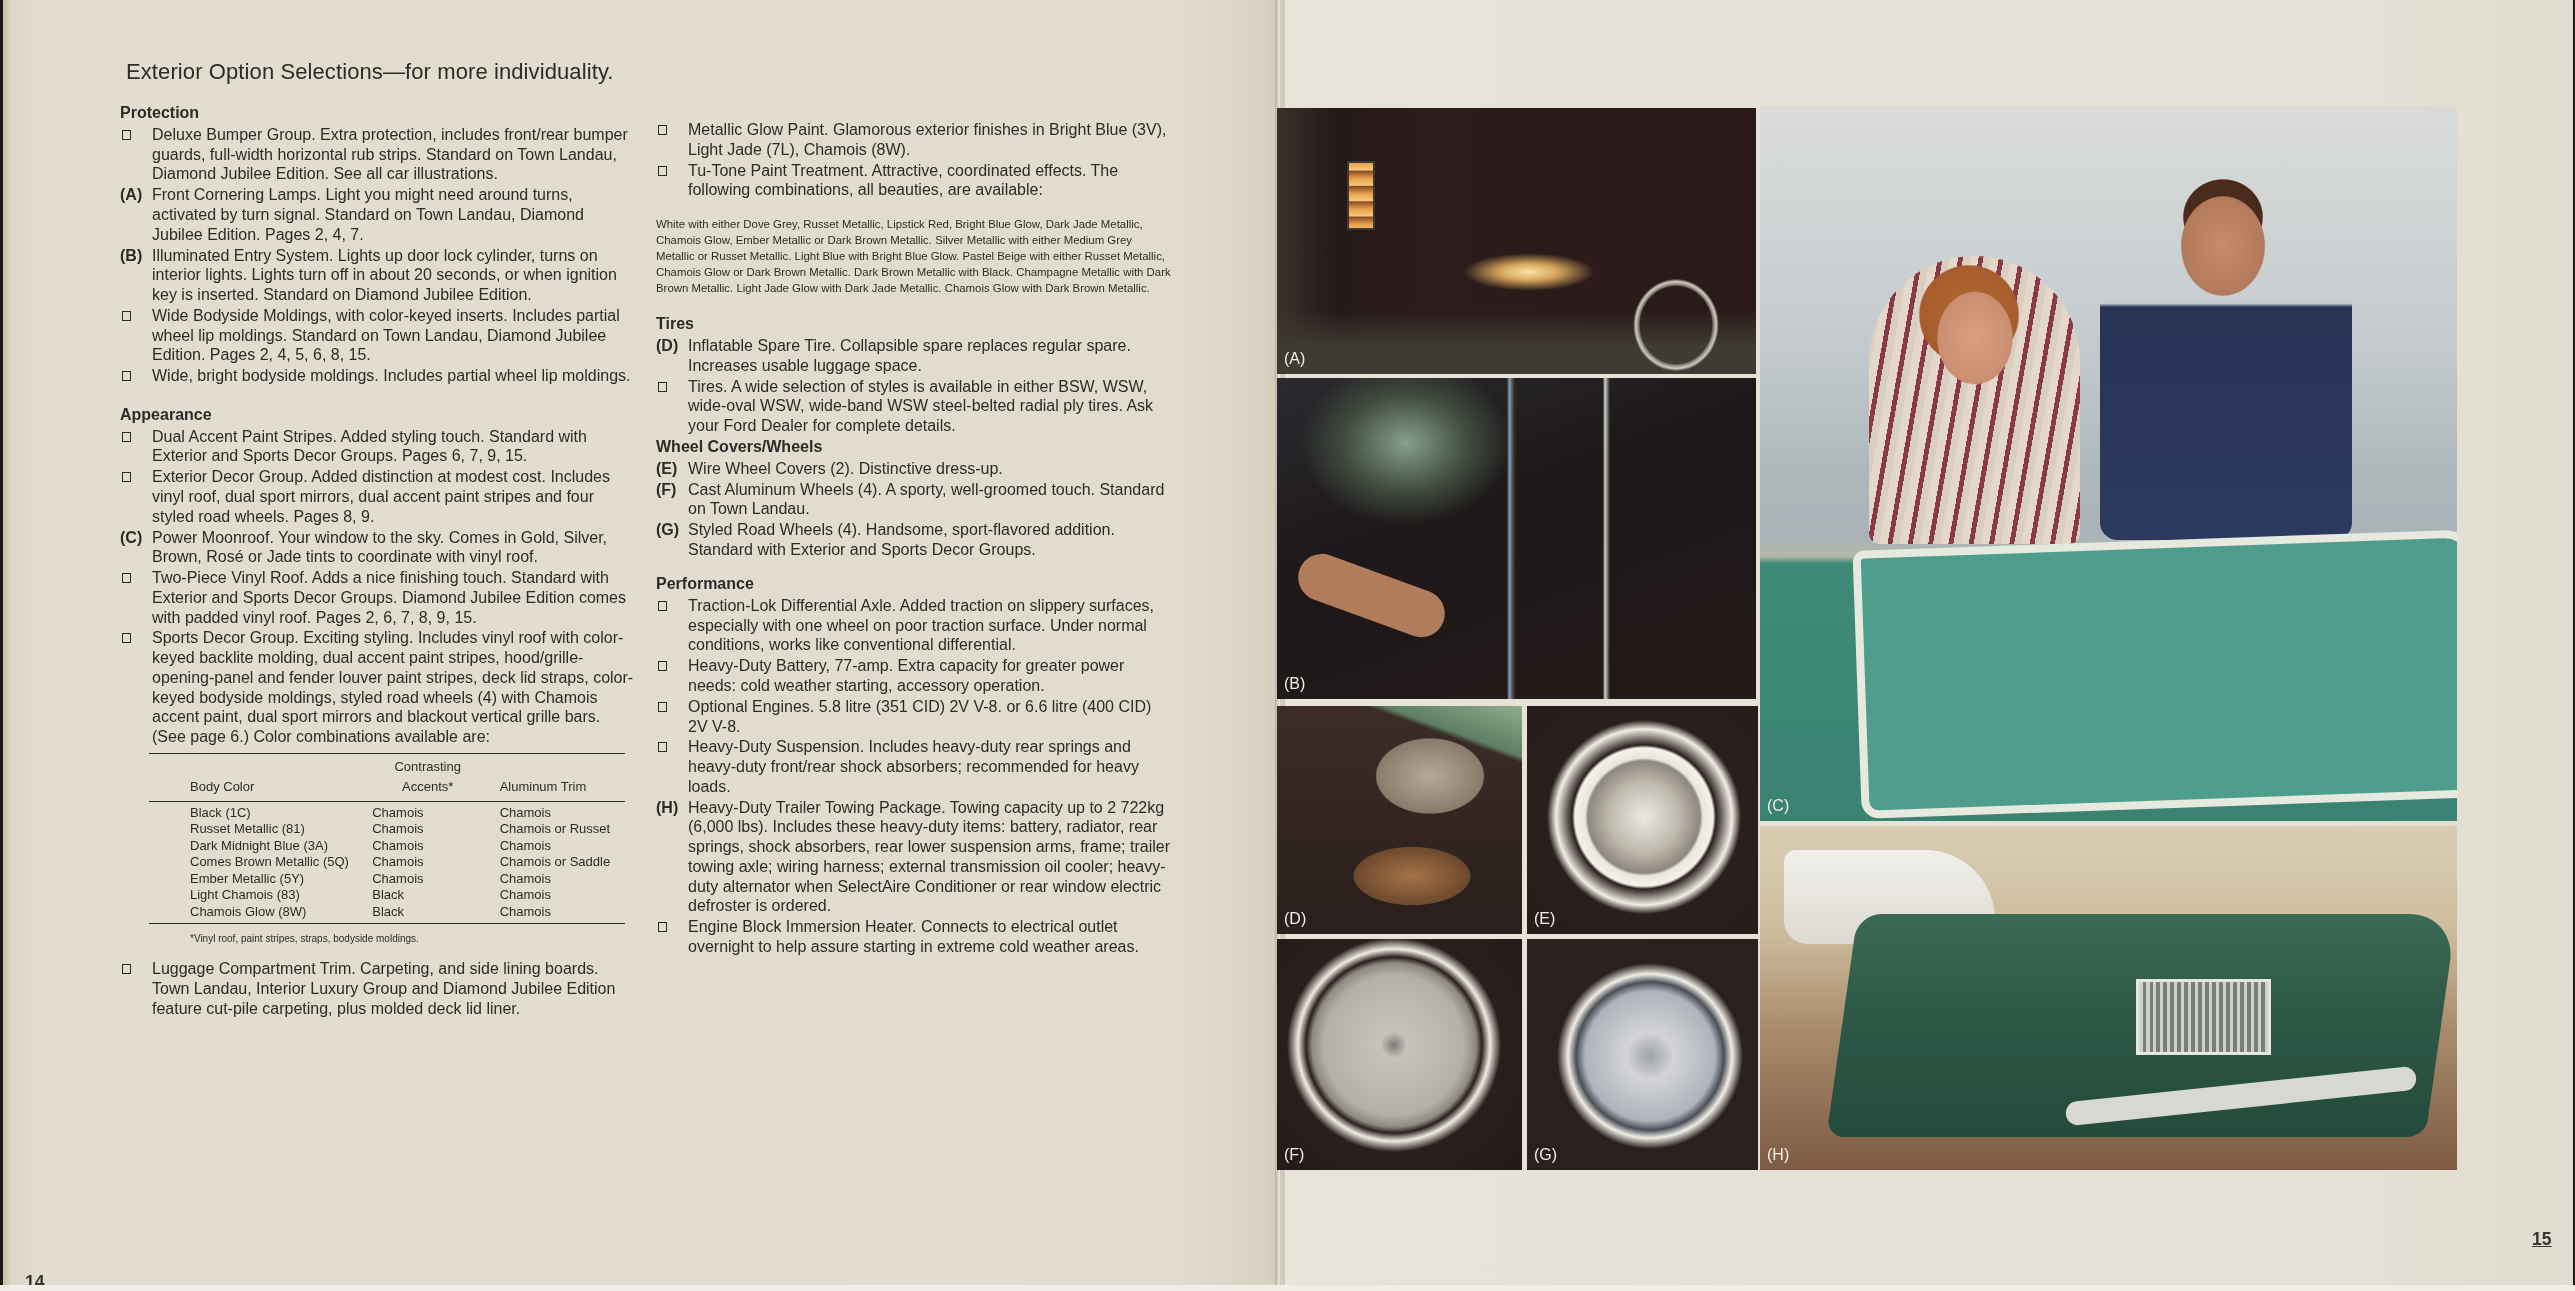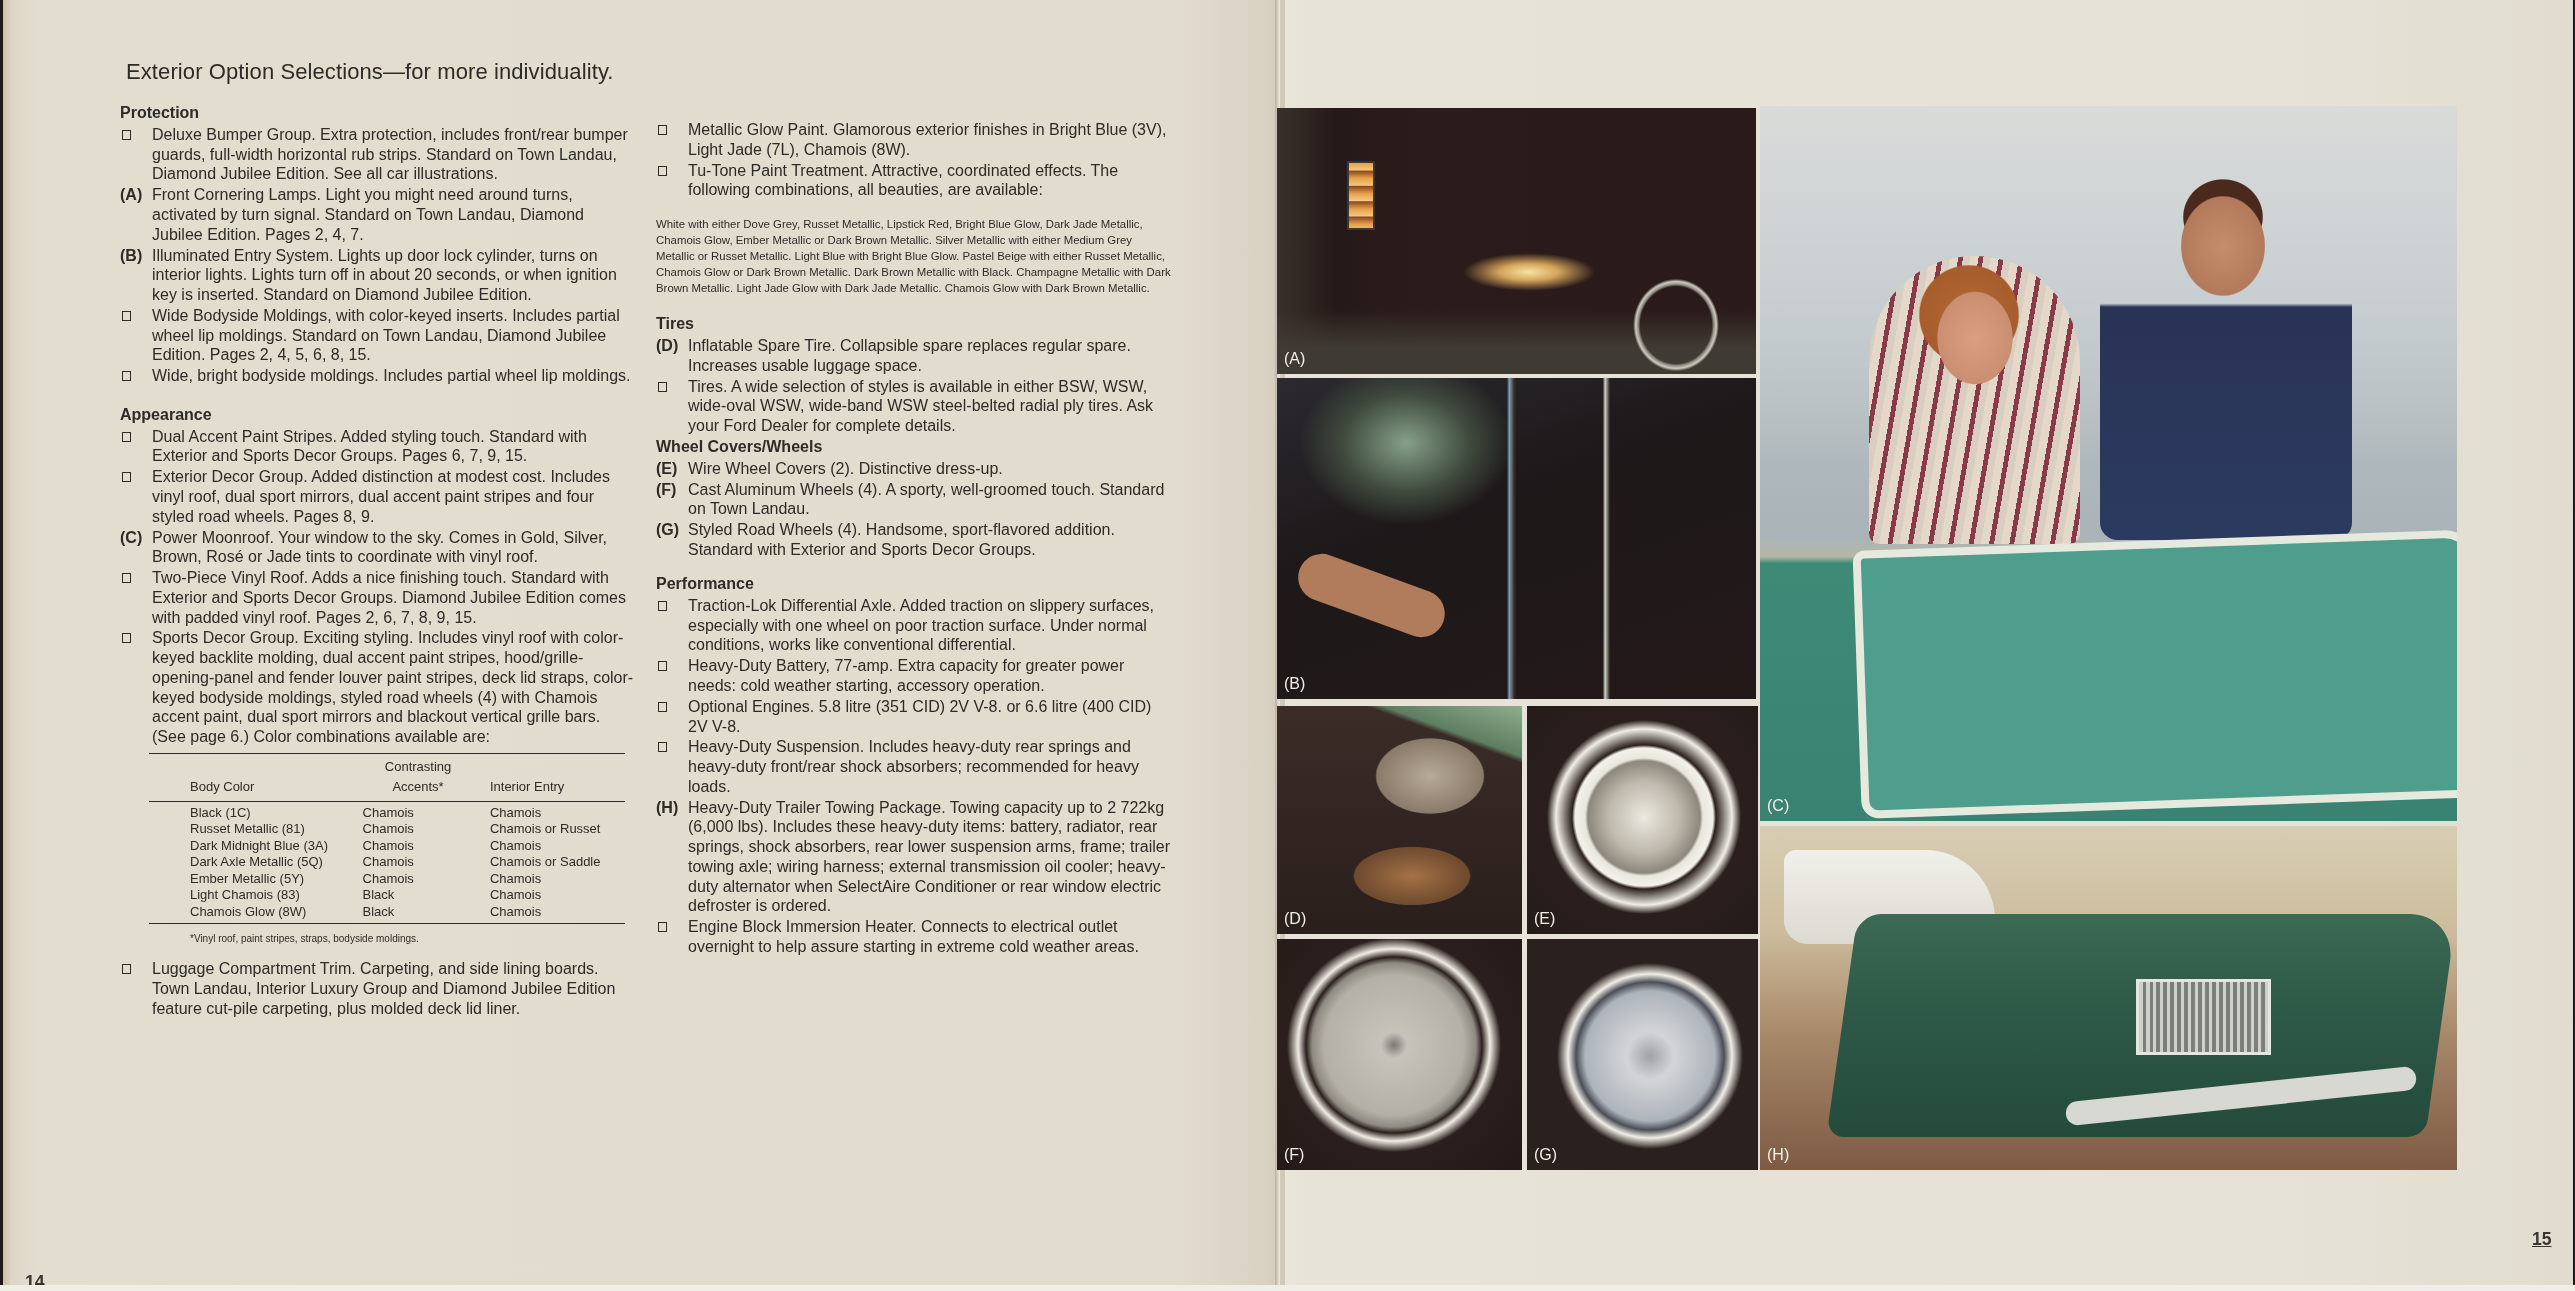--- a/index.html
+++ b/index.html
@@ -125,41 +125,41 @@
         <div class="item"><span class="marker"><span class="box"></span></span><span>Sports Decor Group. Exciting styling. Includes vinyl roof with color-keyed backlite molding, dual accent paint stripes, hood/grille-opening-panel and fender louver paint stripes, deck lid straps, color-keyed bodyside moldings, styled road wheels (4) with Chamois accent paint, dual sport mirrors and blackout vertical grille bars. (See page 6.) Color combinations available are:</span></div>
       </div>
 
     <table class="colors">
       <thead>
         <tr>
           <th>Body Color</th>
           <th class="th-center" style="width:111px;">
             <span>Contrasting Accents*</span>
           </th>
-          <th style="padding-left:16.4px;">Interior Entry</th>
+          <th style="padding-left:16.4px;">Aluminum Trim</th>
         </tr>
       </thead>
       <tbody id="color-rows">
           <tr>
             <td style="padding-top: 3.5px;">Black (1C)</td>
             <td style="padding-left: 0px; padding-top: 3.5px;">Chamois</td>
             <td style="padding-left: 16.4px; padding-top: 3.5px;">Chamois</td>
           </tr>
           <tr>
             <td>Russet Metallic (81)</td>
             <td style="padding-left: 0px;">Chamois</td>
             <td style="padding-left: 16.4px;">Chamois or Russet</td>
           </tr>
           <tr>
             <td>Dark Midnight Blue (3A)</td>
             <td style="padding-left: 0px;">Chamois</td>
             <td style="padding-left: 16.4px;">Chamois</td>
           </tr>
           <tr>
-            <td>Dark Axle Metallic (5Q)</td>
+            <td>Comes Brown Metallic (5Q)</td>
             <td style="padding-left: 0px;">Chamois</td>
             <td style="padding-left: 16.4px;">Chamois or Saddle</td>
           </tr>
           <tr>
             <td>Ember Metallic (5Y)</td>
             <td style="padding-left: 0px;">Chamois</td>
             <td style="padding-left: 16.4px;">Chamois</td>
           </tr>
           <tr>
             <td>Light Chamois (83)</td>

